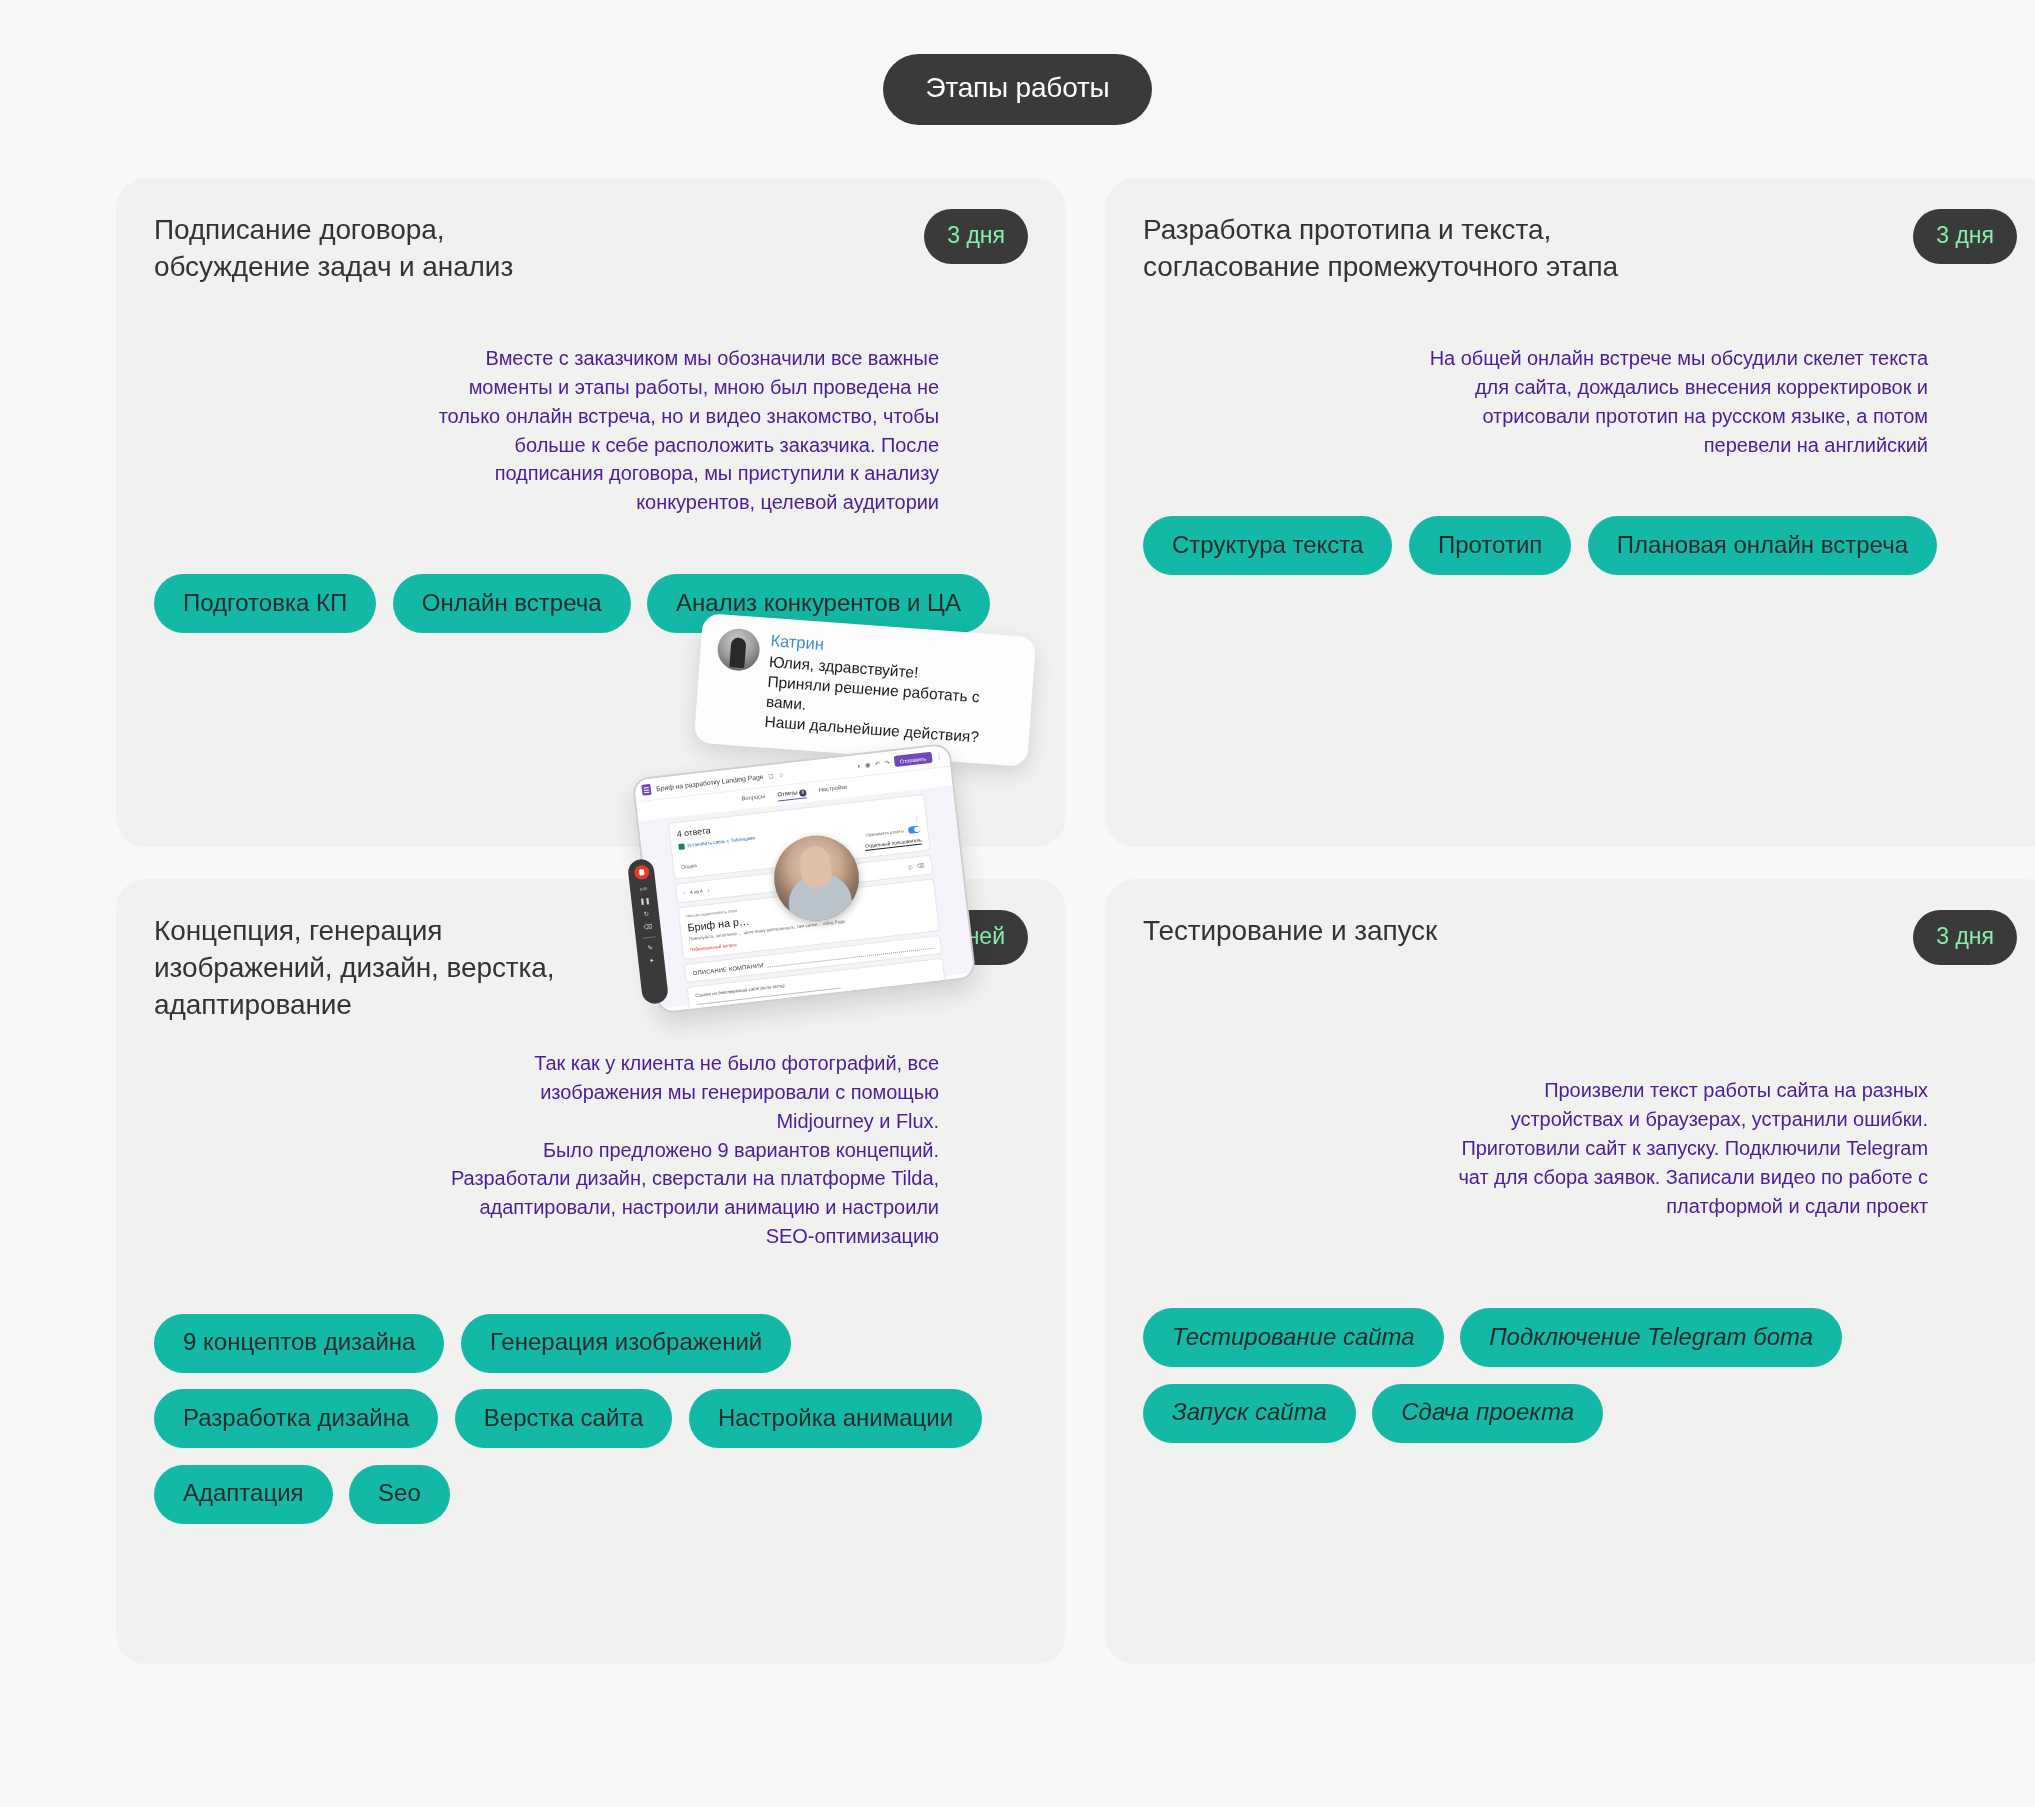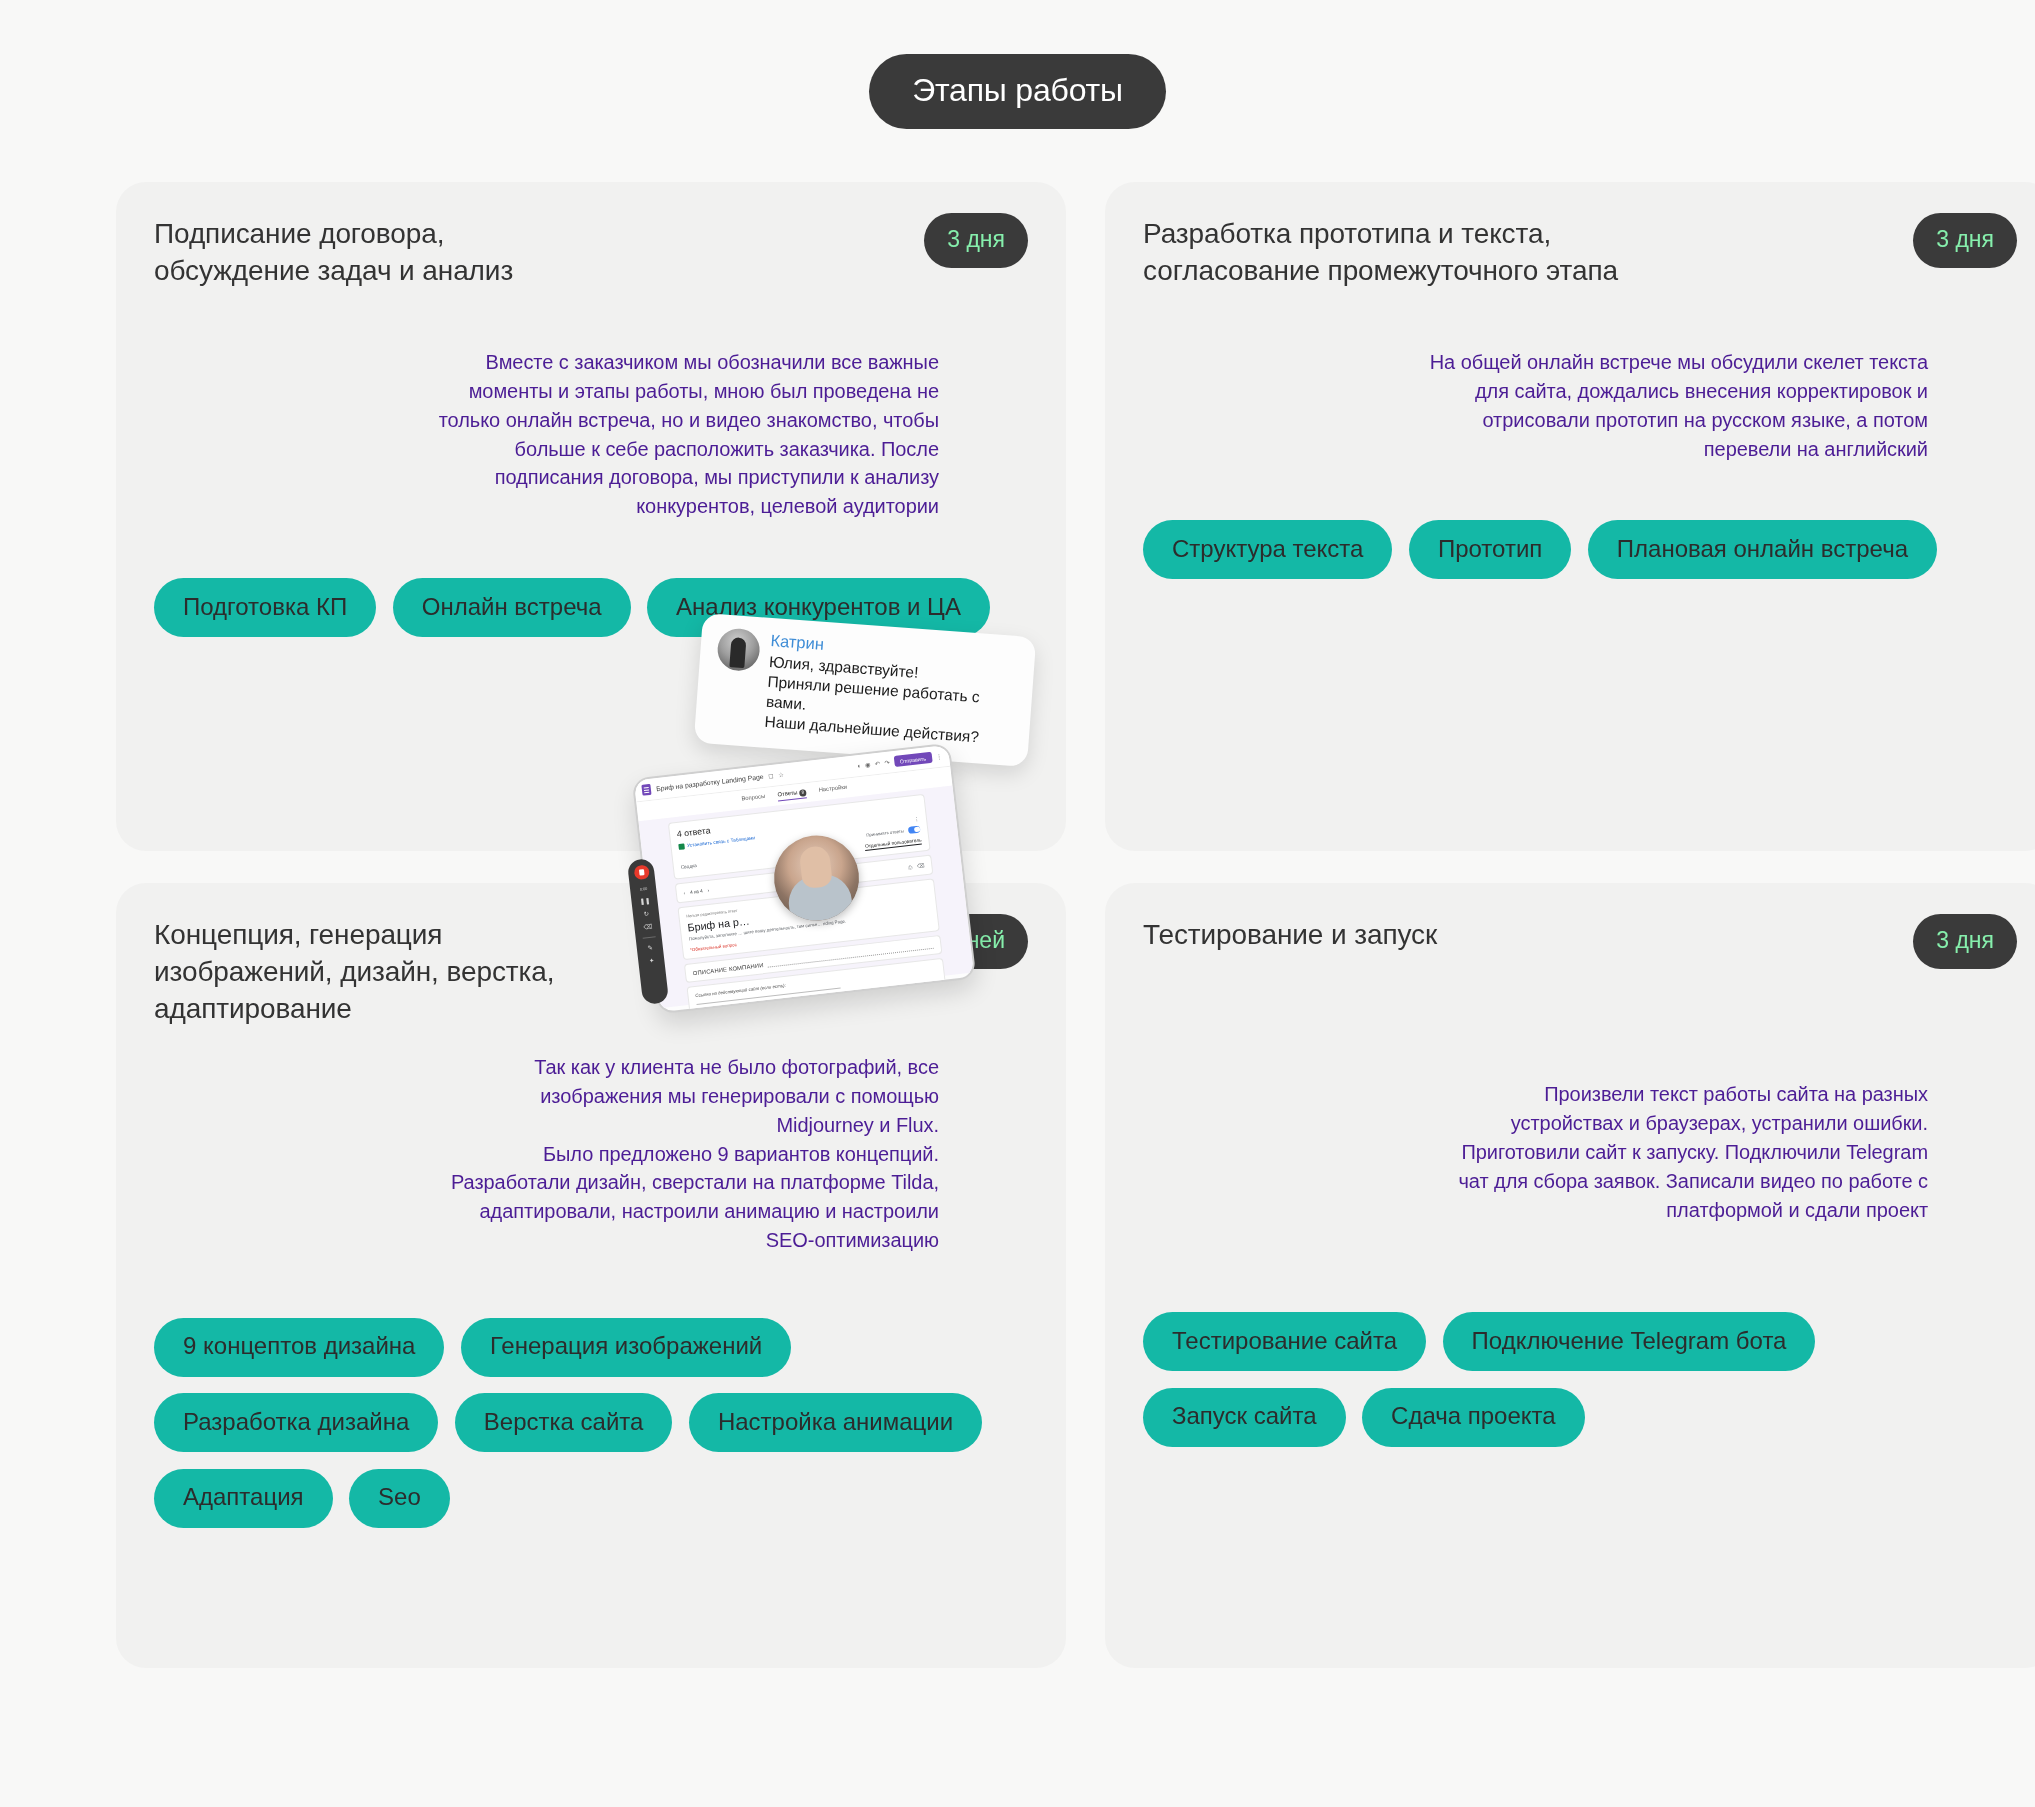--- a/index.html
+++ b/index.html
@@ -19,21 +19,21 @@
     width: 100%;
     display: flex;
     justify-content: center;
     padding-top: 54px;
   }
   .header-pill {
     background: #3a3a3a;
     color: #ffffff;
     border-radius: 484px;
     padding: 20.4px 43px 23px 43px;
-    font-size: 32px;
+    font-size: 28px;
     line-height: 1;
     letter-spacing: -0.2px;
     font-weight: 400;
     white-space: nowrap;
   }
 
   
   .grid {
     position: relative;
     margin: 0 auto;
@@ -99,21 +99,21 @@
   .card-4 .card-body { margin-top: 111px; }
 
   .tags {
     display: flex;
     flex-wrap: wrap;
     gap: 16.5px 16.5px;
     margin-top: 57px;
     max-width: 853px;
   }
   .card-3 .tags { margin-top: 63px; }
-  .card-4 .tags { margin-top: 88px; }
+  .card-4 .tags { margin-top: 88px; font-style: italic; }
   .tag {
     background: #14b8a6;
     border-radius: 484px;
     padding: 16.5px 29px 18.4px 29px;
     font-size: 24px;
     line-height: 1;
     color: #2c2c2c;
     white-space: nowrap;
   }
 

